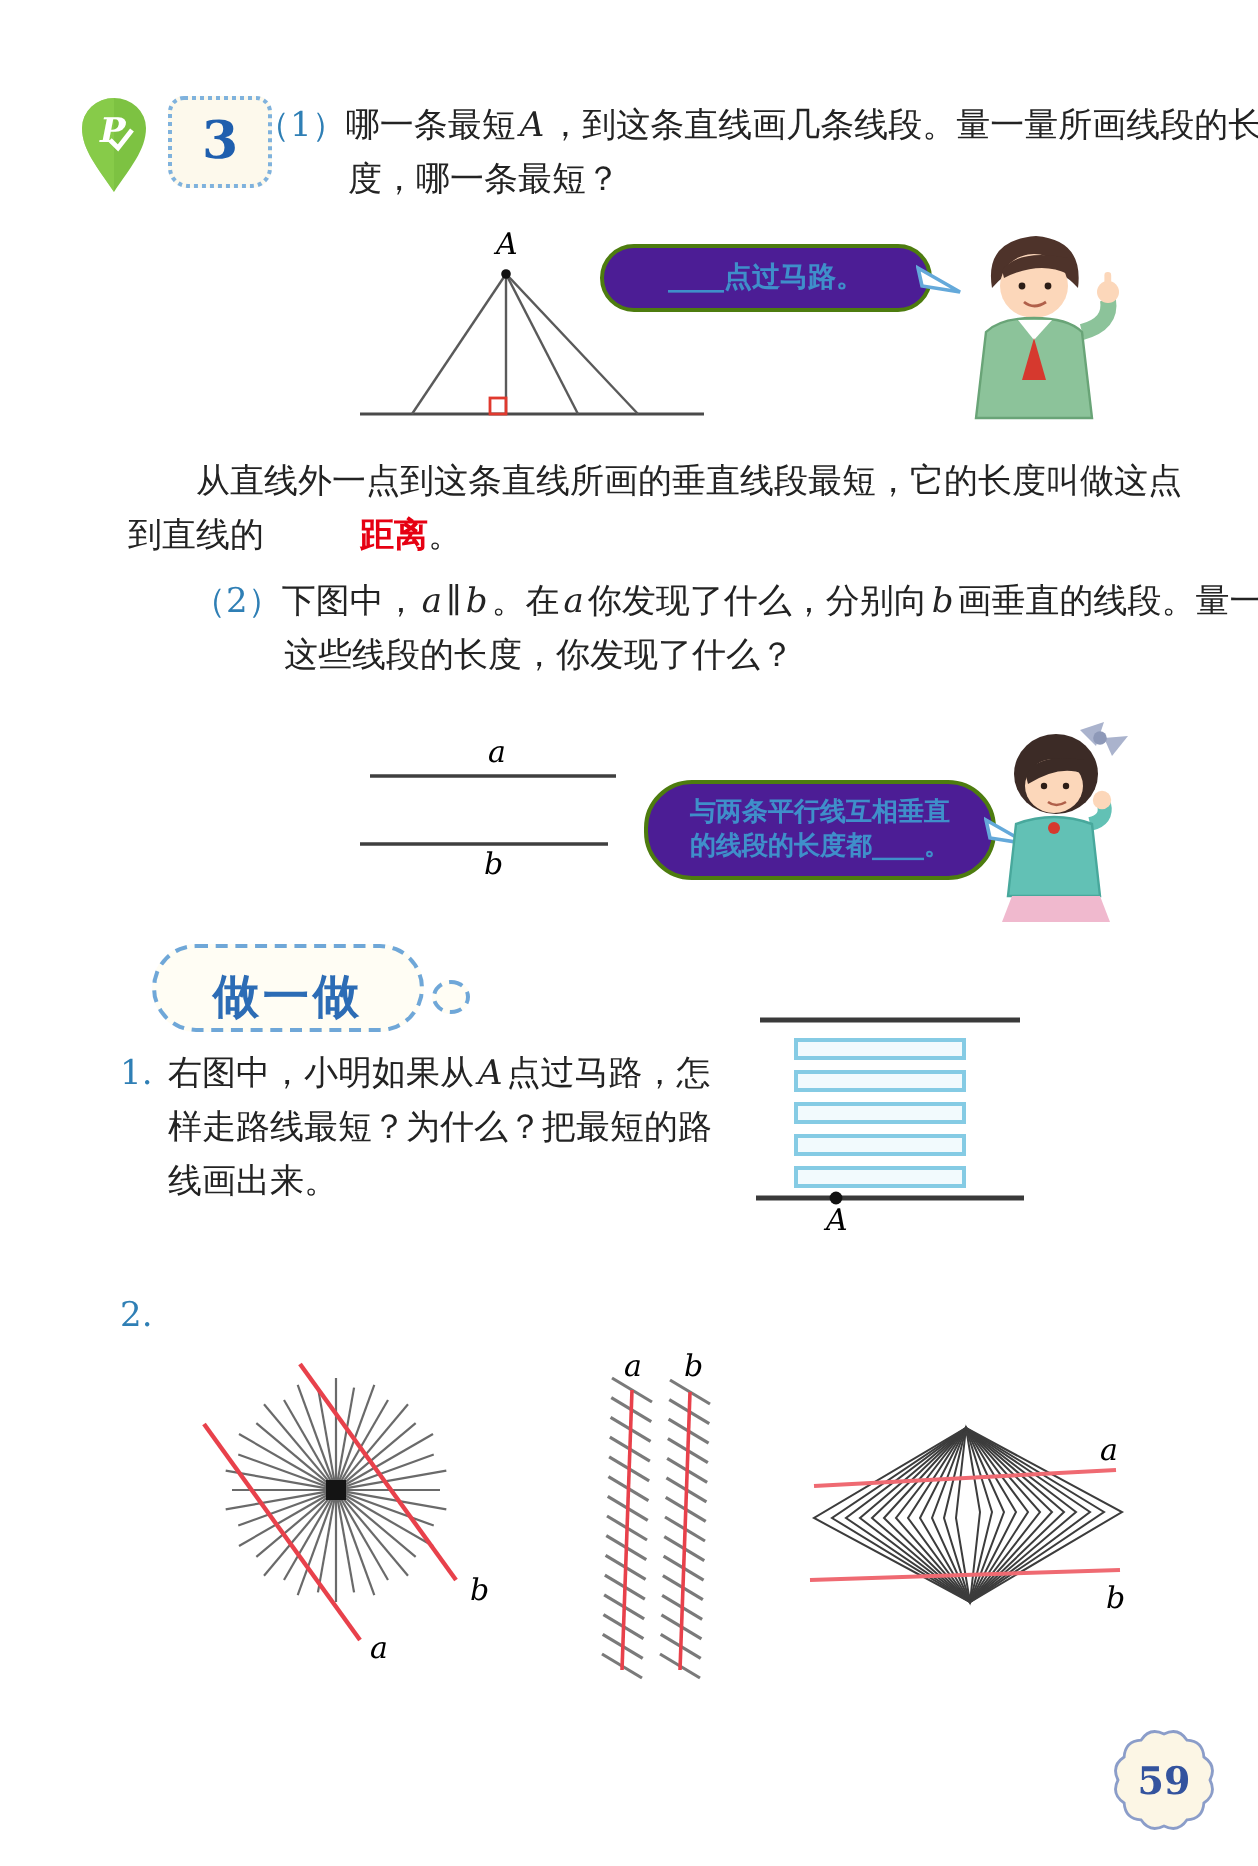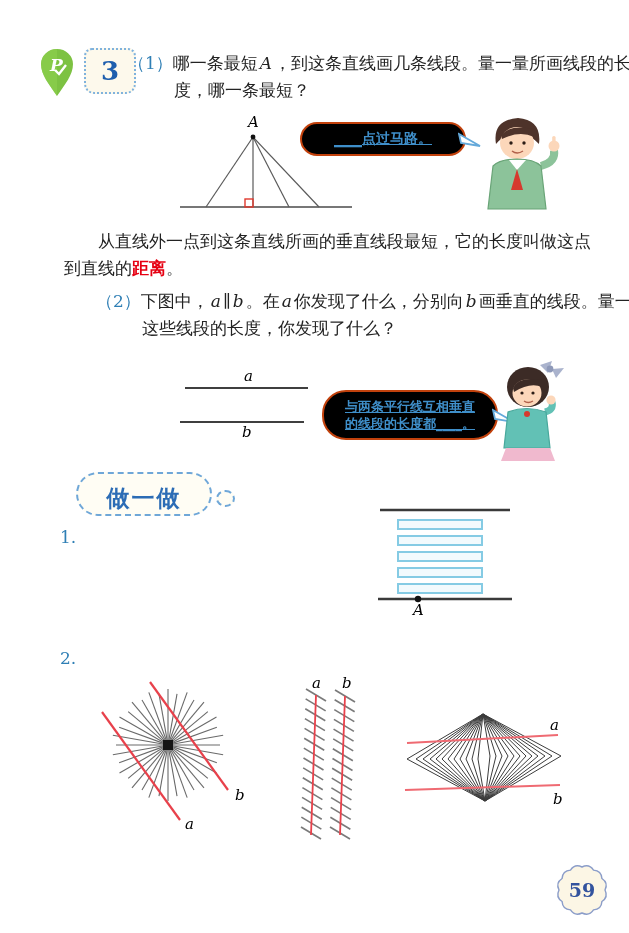--- a/index.html
+++ b/index.html
@@ -2,25 +2,25 @@
 <html><head>
 <meta charset="utf-8">
 <style>
   html,body{margin:0;padding:0;}
   body{width:629px;height:933px;background:#fff;font-family:"DejaVu Serif",serif;color:#232323;}
   .page{position:relative;width:629px;height:933px;overflow:hidden;background:#ffffff;}
   .abs{position:absolute;}
   .txt{font-size:17px;line-height:27px;}
   .hang{padding-left:46px;text-indent:-46px;}
   .blue{color:#2f7fb5;}
-  .red-em{color:#e60012;font-weight:bold;}
+  .red-em{color:#e60012;font-weight:bold;margin-left:48px;}
   .ital{font-style:italic;padding:0 2px;}
   .fig-label{font-style:italic;font-family:"DejaVu Serif",serif;}
-  .bubble{border:2px solid #c2410c;border-radius:18px;background:#000000;color:#3f8fca;
-          display:flex;align-items:center;justify-content:center;text-align:center;text-decoration:underline;}
+  .bubble{border:2px solid #4d7c0f;border-radius:18px;background:#4c1d95;color:#3f8fca;
+          display:flex;align-items:center;justify-content:center;text-align:center;}
   .bubble .bl{font-weight:bold;}
   .book-badge{width:48px;height:42px;background:#fdf9ec;border:2px dotted #7fb2dd;border-radius:8px 8px 10px 10px;
               display:flex;align-items:center;justify-content:center;}
   .book-badge span{color:#1f5fae;font-weight:bold;font-size:26px;}
   .capsule{border:2px dashed #6fa7d8;border-radius:26px;background:#fffdf4;width:132px;height:40px;
            display:flex;align-items:flex-end;justify-content:center;}
   .capsule span{color:#2c6cb5;font-size:23px;font-weight:bold;letter-spacing:2px;}
   .cap-dot{width:15px;height:13px;border:2px dashed #6fa7d8;border-radius:50%;background:#fffdf4;}
   .pnum{color:#2f7fb5;font-size:17px;line-height:27px;}
   svg text{font-family:"DejaVu Serif",serif;}
@@ -122,20 +122,23 @@
   </svg>
 
   <div class="abs" style="left:76px;top:472px;display:flex;align-items:center">
     <div class="capsule">
       <span>做一做</span>
     </div>
     <div class="cap-dot" style="margin-left:4px;margin-top:8px"></div>
   </div>
 
   <div class="abs pnum" style="left:60px;top:524px">1.</div>
+  <div class="abs txt" style="left:84px;top:524px;width:278px">
+    <span>右图中，小明如果从</span><span class="ital">A</span><span>点过马路，怎样走路线最短？为什么？把最短的路线画出来。</span>
+  </div>
 
   <svg class="abs" style="left:372px;top:498px" width="148" height="120" viewBox="0 0 148 120">
     <line x1="8" y1="12" x2="138" y2="12" stroke="#3a3a3a" stroke-width="2.4"></line>
     <rect x="26" y="22" width="84" height="9" fill="#f2fafd" stroke="#85cbe4" stroke-width="2"></rect>
     <rect x="26" y="38" width="84" height="9" fill="#f2fafd" stroke="#85cbe4" stroke-width="2"></rect>
     <rect x="26" y="54" width="84" height="9" fill="#f2fafd" stroke="#85cbe4" stroke-width="2"></rect>
     <rect x="26" y="70" width="84" height="9" fill="#f2fafd" stroke="#85cbe4" stroke-width="2"></rect>
     <rect x="26" y="86" width="84" height="9" fill="#f2fafd" stroke="#85cbe4" stroke-width="2"></rect>
     <line x1="6" y1="101" x2="140" y2="101" stroke="#3a3a3a" stroke-width="2.4"></line>
     <circle cx="46" cy="101" r="3.2" fill="#111"></circle>

